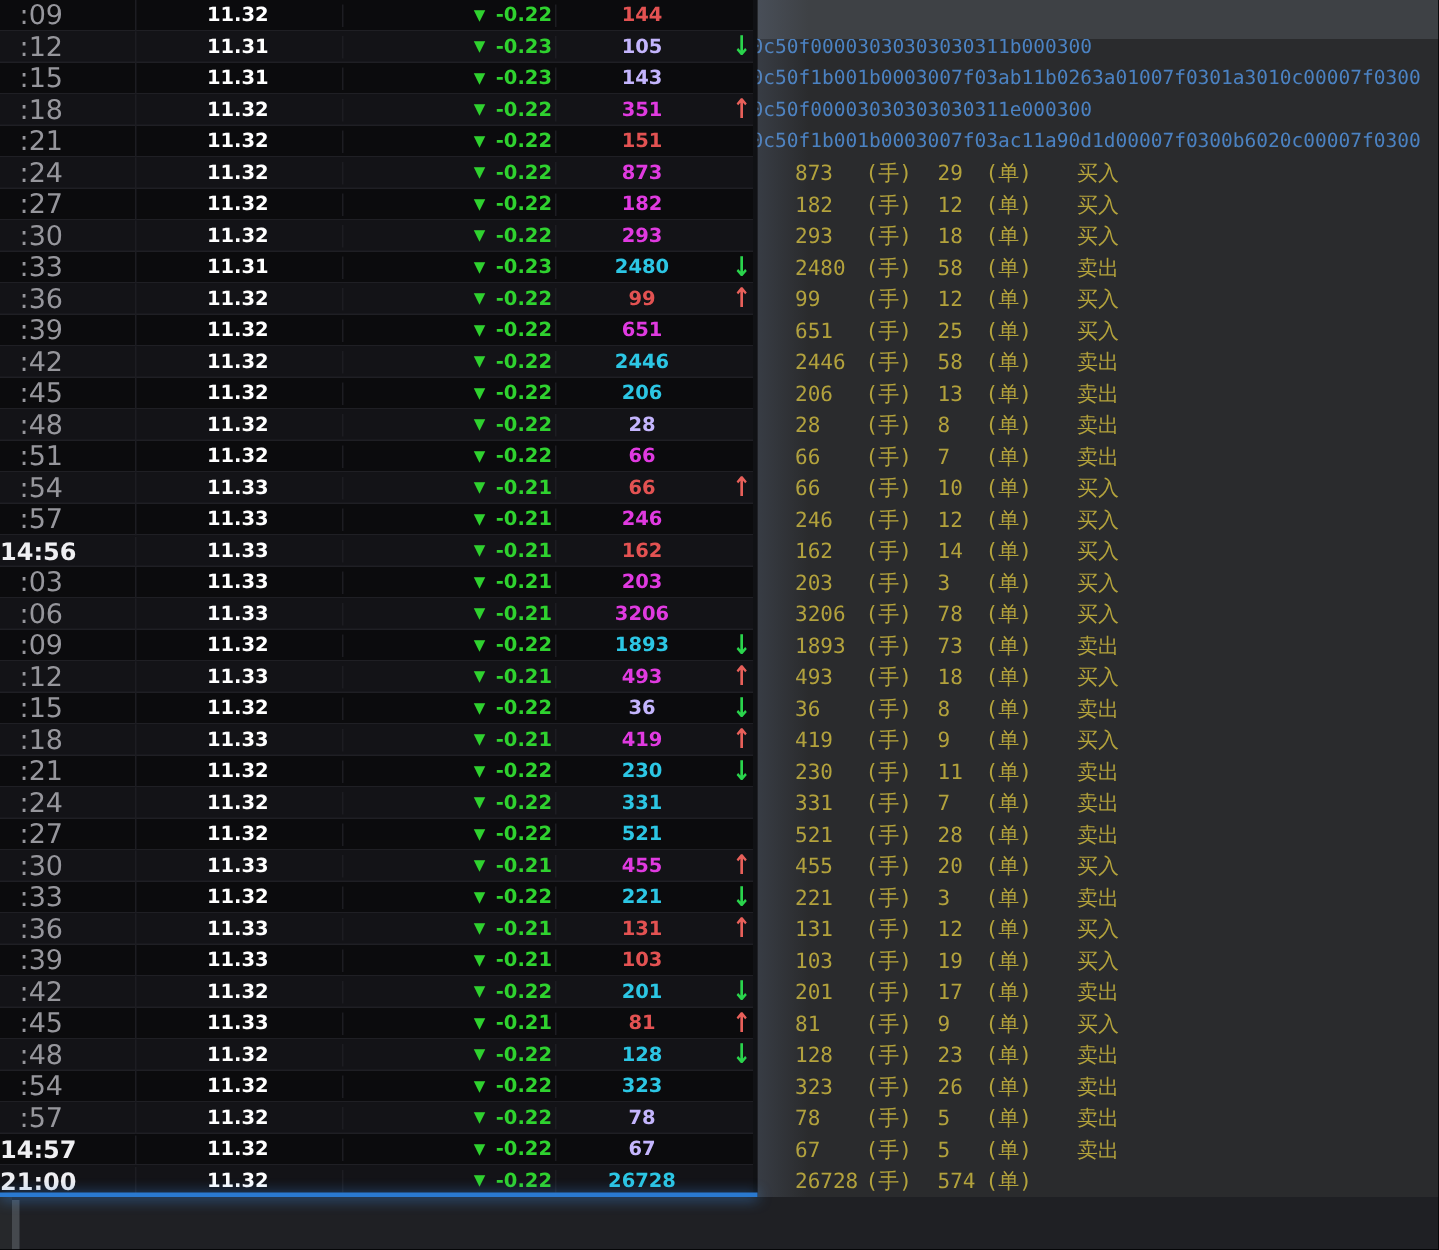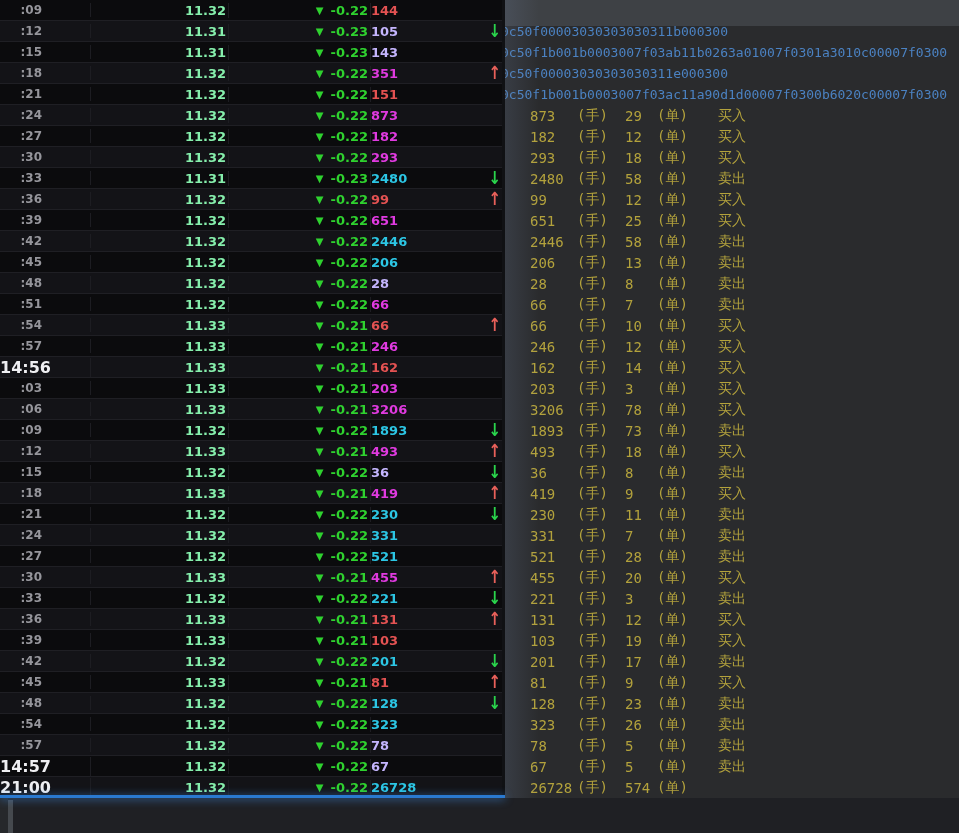--- a/index.html
+++ b/index.html
@@ -4,26 +4,26 @@
 <style>
   html,body{margin:0;padding:0;background:#000;}
   .app{position:relative;width:959px;height:833px;overflow:hidden;background:#0b0b0d;
        font-family:"DejaVu Sans",sans-serif;}
   
   .tick-table{position:absolute;left:0;top:0;width:502px;height:798px;background:#0b0b0d;}
   .row{height:21px;display:flex;align-items:center;border-bottom:1px solid #1f1f24;box-sizing:border-box;}
   .row:nth-child(even){background:#131317;}
   .c{display:block;box-sizing:border-box;font-size:13px;font-weight:bold;white-space:nowrap;}
   .c.time{width:91px;text-align:right;padding-right:48px;border-right:1px solid #1d1d22;
-          color:#96969c;font-weight:bold;font-size:12px;}
+          color:#96969c;font-weight:normal;font-size:18px;}
   .c.time.major{color:#efeff2;font-weight:bold;font-size:16px;}
-  .c.price{width:138px;text-align:right;padding-right:2px;border-right:1px solid #1d1d22;color:#86efac;}
+  .c.price{width:138px;text-align:center;padding-right:2px;border-right:1px solid #1d1d22;color:#ffffff;}
   .c.change{width:142px;text-align:right;padding-right:2px;border-right:1px solid #1d1d22;color:#2fd22f;}
   .c.change .tri{font-style:normal;font-size:10px;margin-right:7px;position:relative;top:-1px;}
-  .c.vol{width:116px;text-align:left;padding-right:2px;}
+  .c.vol{width:116px;text-align:center;padding-right:2px;}
   .c.arr{width:15px;text-align:center;font-size:15px;line-height:15px;transform:scaleY(1.2);}
   .vc-red{color:#e35252;} .vc-green{color:#c4b5fd;} .vc-magenta{color:#e03ae0;} .vc-cyan{color:#2cc6e4;}
   .arr-up{color:#e8605a;} .arr-down{color:#2ad44c;}
   
   .divider{position:absolute;left:502px;top:0;width:3px;height:798px;background:#101114;}
   
   .right-panel{position:absolute;left:505px;top:0;width:454px;height:798px;background:#2a2b2d;overflow:hidden;}
   .rp-band{position:absolute;left:0;top:0;right:0;height:26px;background:#3e4145;z-index:3;}
   .rp-shadow{position:absolute;left:0;top:0;bottom:0;right:0;z-index:4;pointer-events:none;
              background:linear-gradient(90deg,rgba(120,140,175,.18),rgba(120,140,175,0) 34px);}

